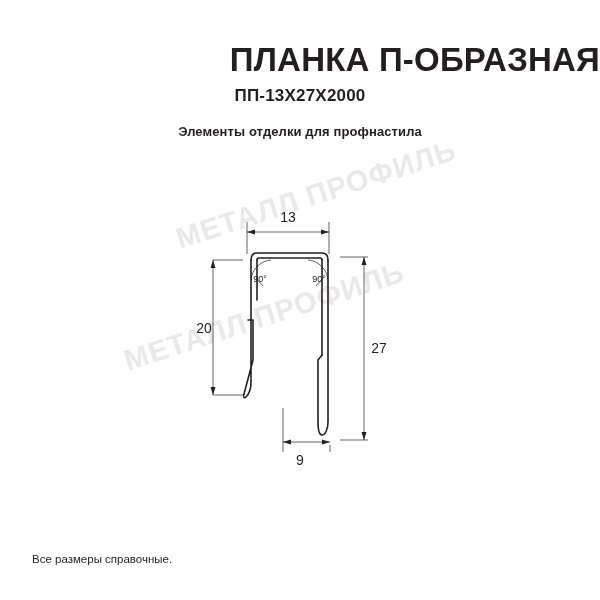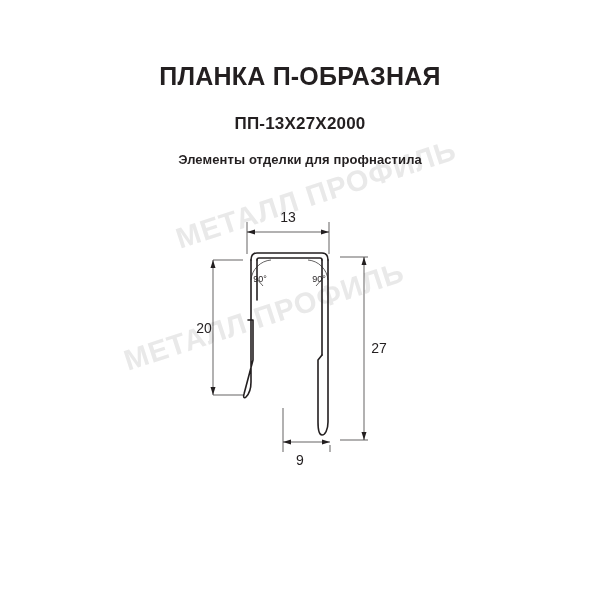--- a/index.html
+++ b/index.html
@@ -21,25 +21,26 @@
     height: 600px;
   }
   .header {
     position: absolute;
     top: 44px;
     left: 0;
     width: 600px;
     text-align: center;
   }
   .title-1 {
-    font-size: 25px;
+    font-size: 33px;
     font-weight: bold;
     letter-spacing: 0.2px;
     line-height: 32px;
-    margin: 16px;
+    margin: 0;
+    text-align: right;
   }
   .title-2 {
     font-size: 17px;
     font-weight: bold;
     letter-spacing: 0.2px;
     line-height: 32px;
     margin: 4px 0 0 0;
   }
   .subtitle {
     font-size: 13px;
@@ -194,15 +195,16 @@
       <text class="dim-text" x="204" y="183" text-anchor="middle">20</text>
       <text class="dim-text" x="379" y="203" text-anchor="middle">27</text>
       <text class="dim-text" x="300" y="315" text-anchor="middle">9</text>
 
       <text class="ang-text" x="260" y="132" text-anchor="middle">90°</text>
       <text class="ang-text" x="319" y="132" text-anchor="middle">90°</text>
     </svg>
   </div>
 
   <div class="footer">
+    <div>Все размеры справочные.</div>
   </div>
 
 </div>
 
 </body></html>

